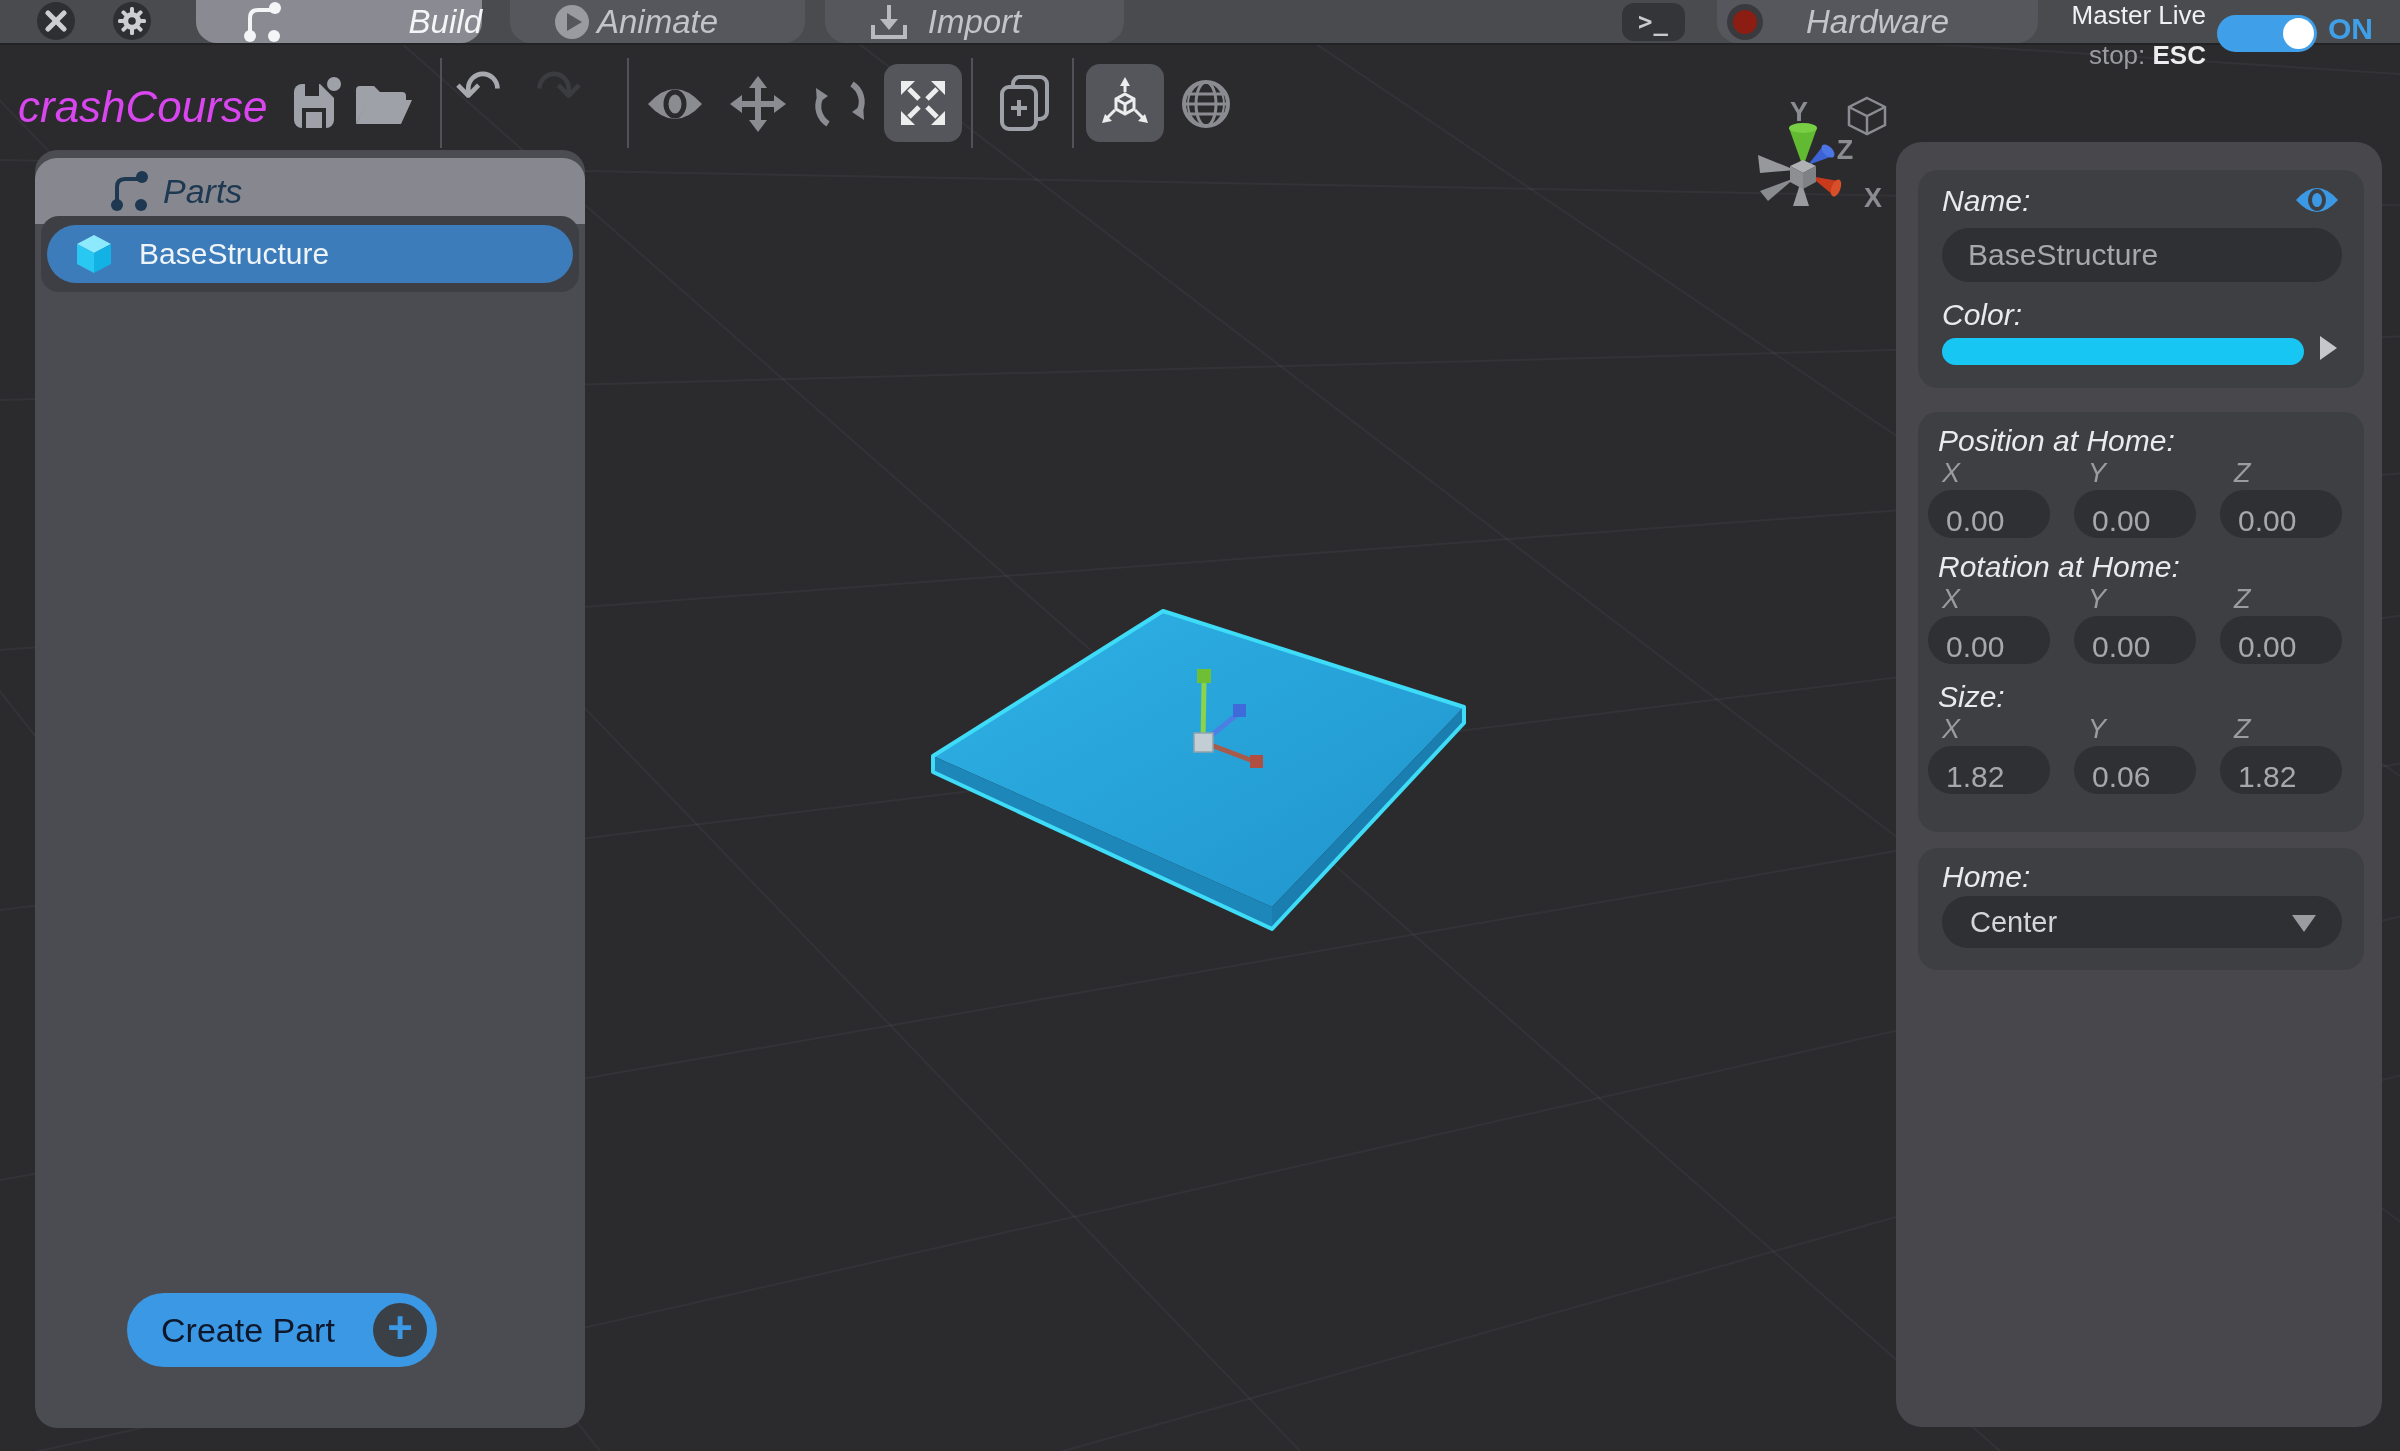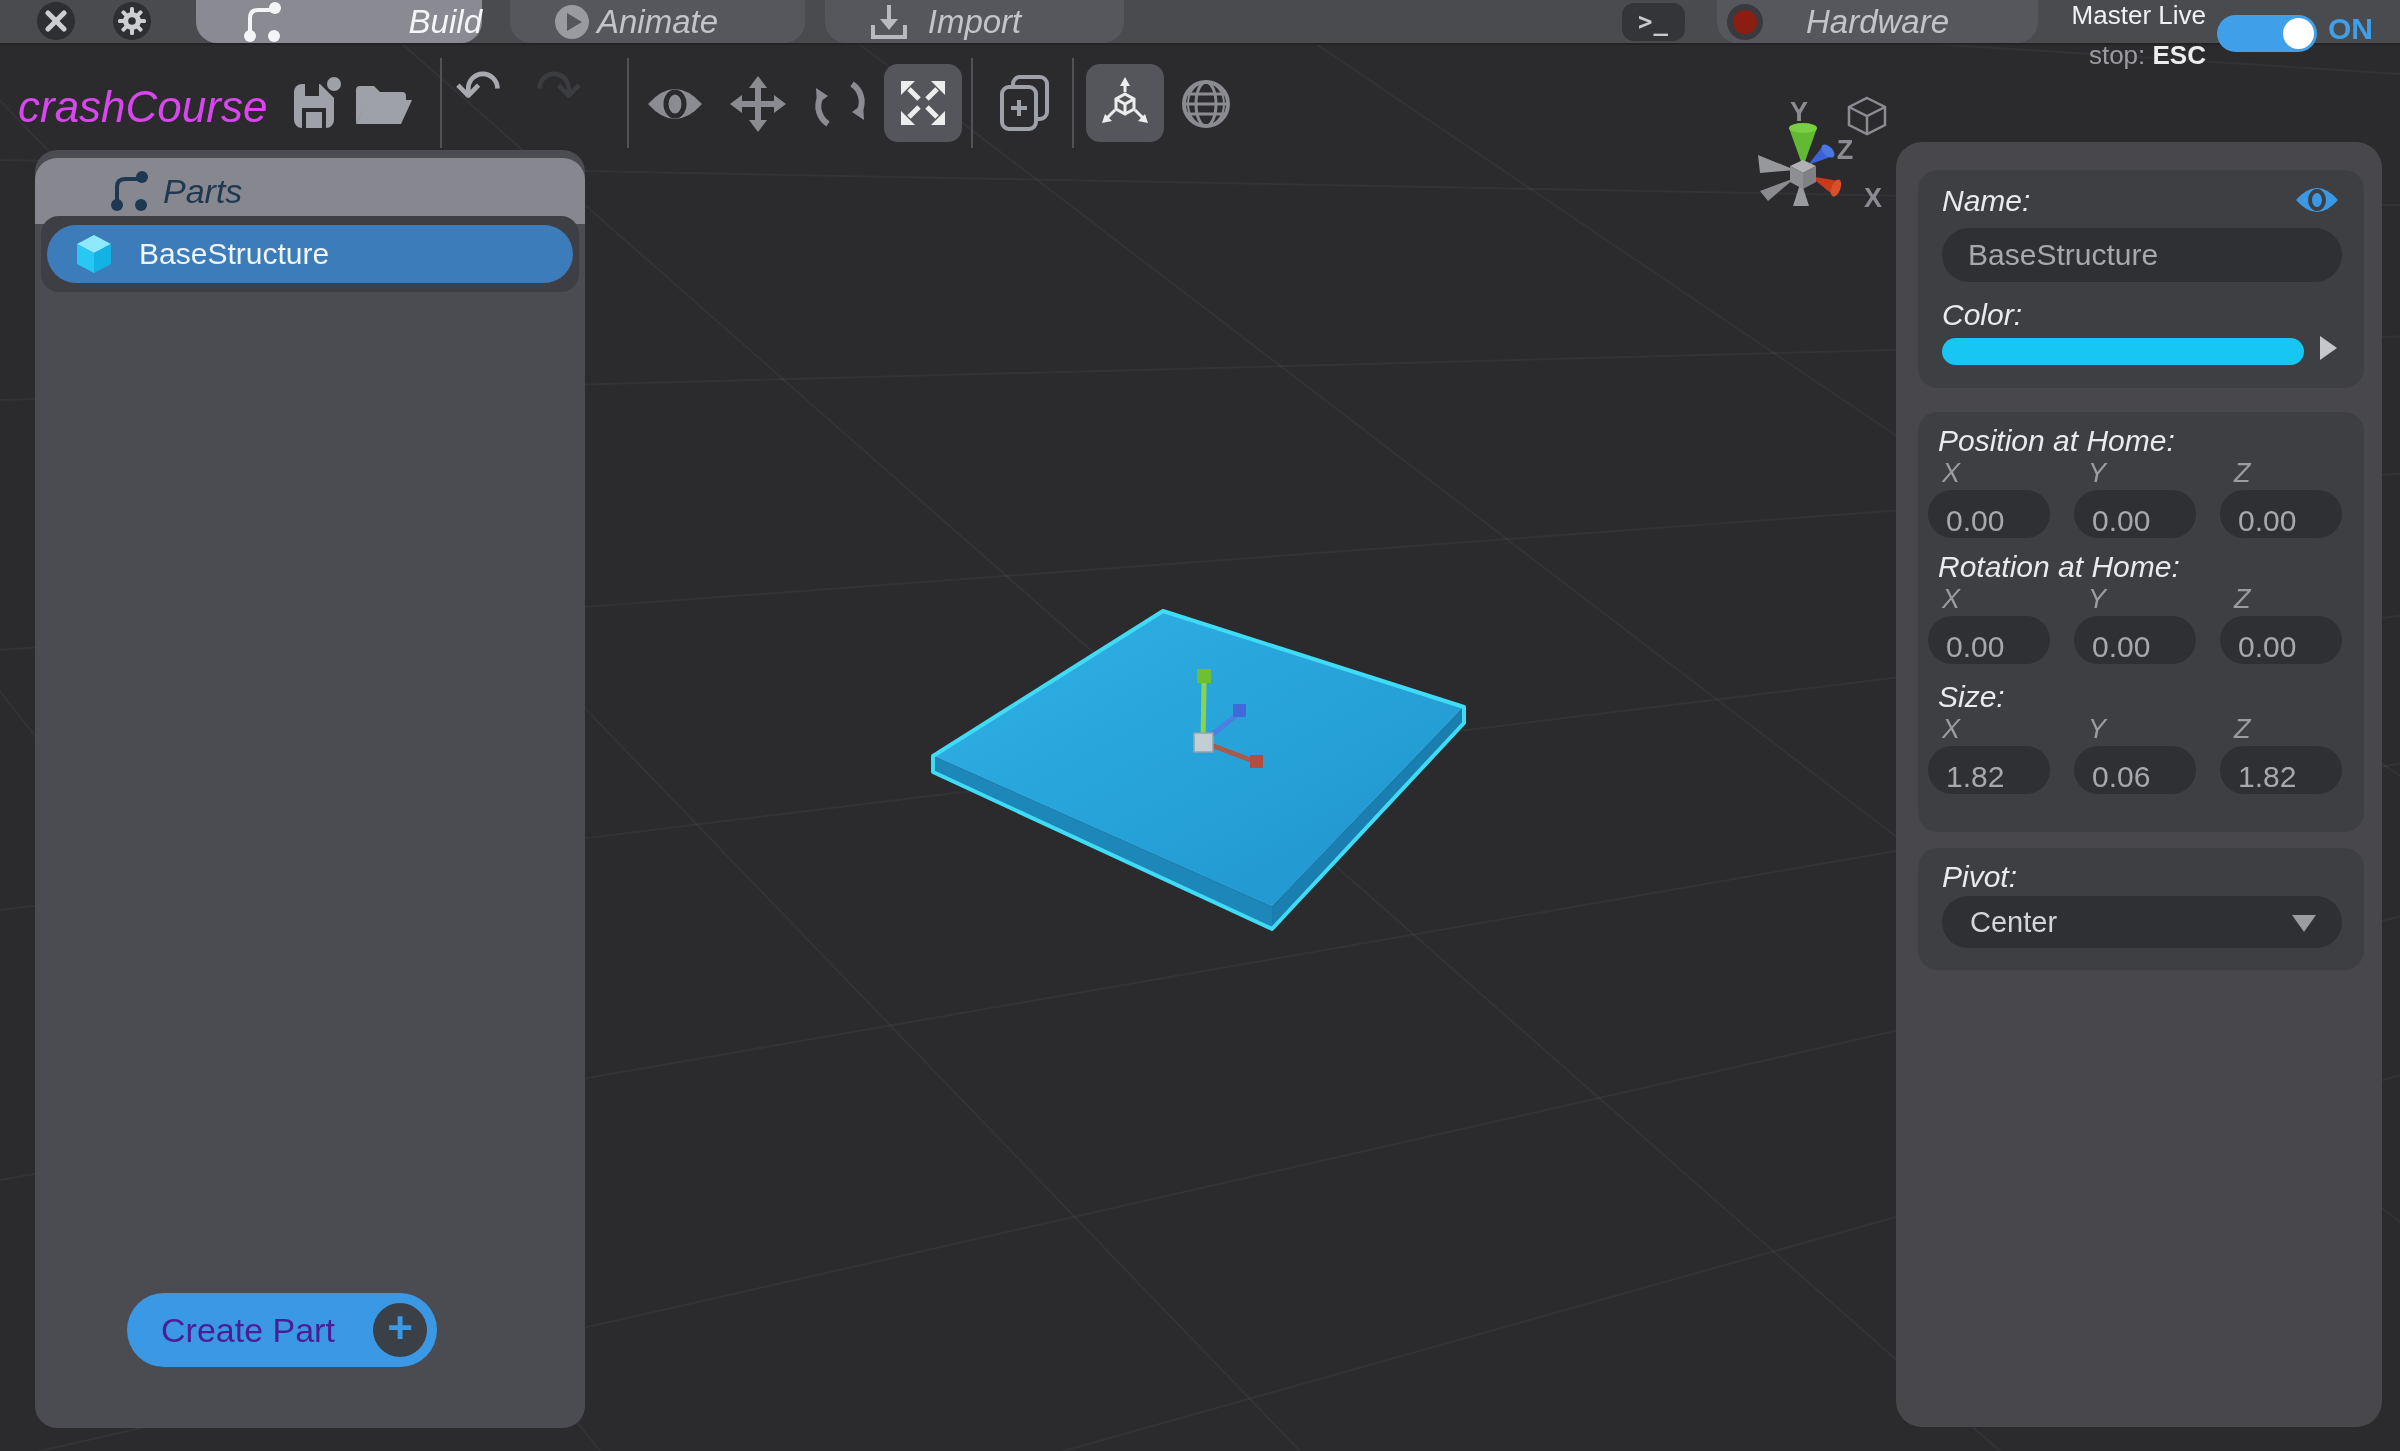--- a/index.html
+++ b/index.html
@@ -43,21 +43,21 @@
   
   #left-panel{left:35px;top:150px;width:550px;height:1278px;background:#4b4c51;border-radius:22px;}
   #parts-header{position:absolute;left:0;top:8px;width:550px;height:66px;background:#87888f;border-radius:22px 22px 0 0;text-decoration:underline;}
   #parts-title{position:absolute;left:128px;top:14px;font-size:34px;color:#1d3850;font-style:italic;}
   #parts-list{position:absolute;left:6px;top:66px;width:538px;height:76px;background:#3e3f44;border-radius:18px;}
   #part-row{position:absolute;left:6px;top:9px;width:526px;height:58px;border-radius:29px;background:#3d7cba;
        display:flex;align-items:center;}
   #part-row .row-label{margin-left:92px;font-size:30px;color:#eef4f8;}
   #create-part{position:absolute;left:92px;top:1143px;width:310px;height:74px;border-radius:37px;background:#3b98e5;
        display:flex;align-items:center;}
-  #create-part .cp-label{margin-left:34px;font-size:34px;color:#4c1d95;}
+  #create-part .cp-label{margin-left:34px;font-size:34px;color:#0f172a;}
   #create-part .plus-circle{position:absolute;right:10px;top:10px;width:54px;height:54px;border-radius:50%;
        background:#3a4046;color:#3b98e5;font-size:44px;font-weight:bold;display:flex;align-items:center;
        justify-content:center;line-height:0;padding-bottom:4px;box-sizing:border-box;}
 
   
   #ps-header{left:1896px;top:84px;width:486px;height:110px;border-radius:26px;background:#3b98e5;}
   #ps-title{position:absolute;left:78px;top:24px;font-size:34px;color:#1d3348;font-style:italic;}
   #ps-body{left:1896px;top:142px;width:486px;height:1285px;border-radius:26px;background:#48484c;}
   .ps-card{position:absolute;left:22px;width:446px;background:#3e3f43;border-radius:20px;}
   .sec-label{position:absolute;font-size:30px;color:#e9eaec;font-style:italic;font-weight:500;}
@@ -426,21 +426,21 @@
         </div>
       <div class="num-input" style="left:156px;top:334px;">
           <span>0.06</span>
         </div>
       <div class="num-input" style="left:302px;top:334px;">
           <span>1.82</span>
         </div>
     </div>
 
     <div class="ps-card" style="top:706px;height:122px;">
-      <div class="sec-label" style="left:24px;top:12px;">Pivot:</div>
+      <div class="sec-label" style="left:24px;top:12px;">Home:</div>
       <div id="pivot-select" style="top:48px;">
         <span>Center</span>
         <div id="pivot-caret"></div>
       </div>
     </div>
   </div>
 
 </div>
 
 </body></html>

